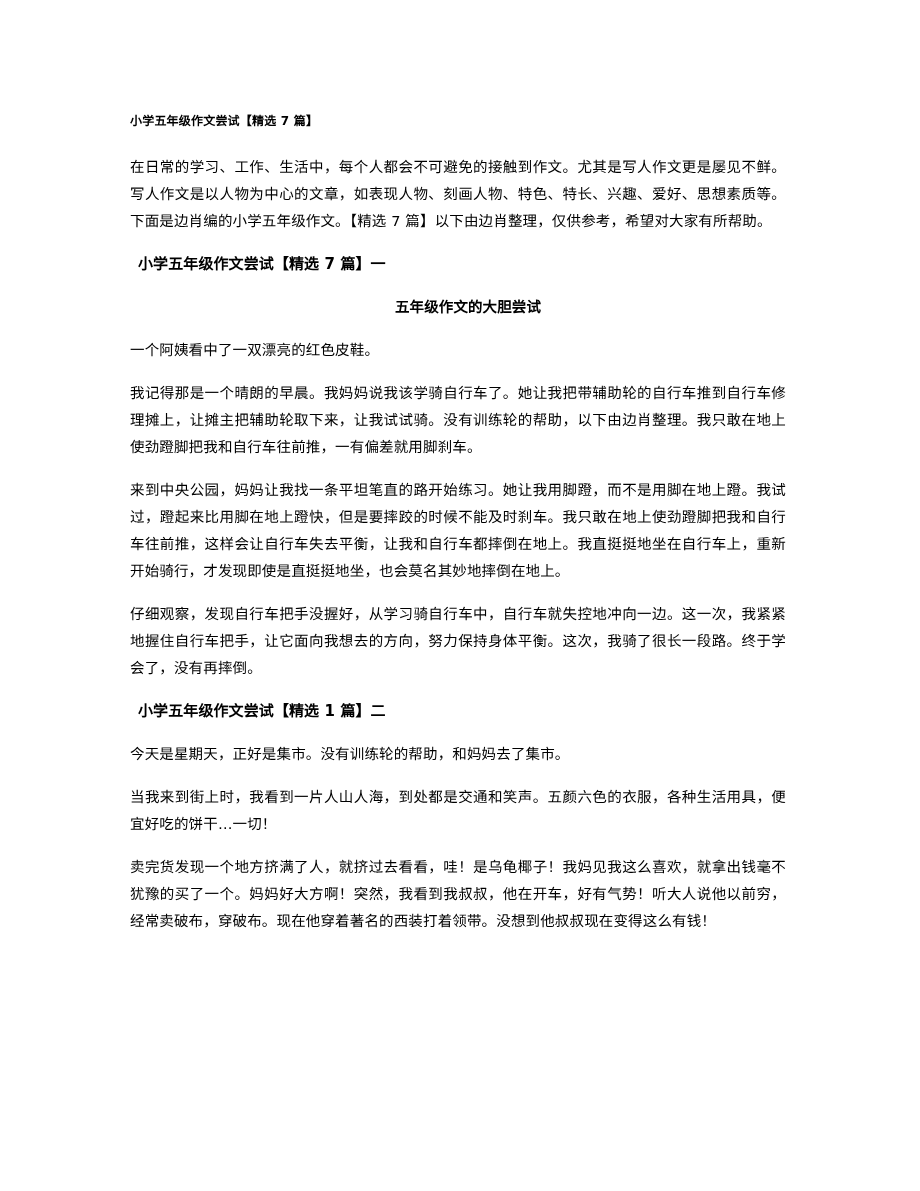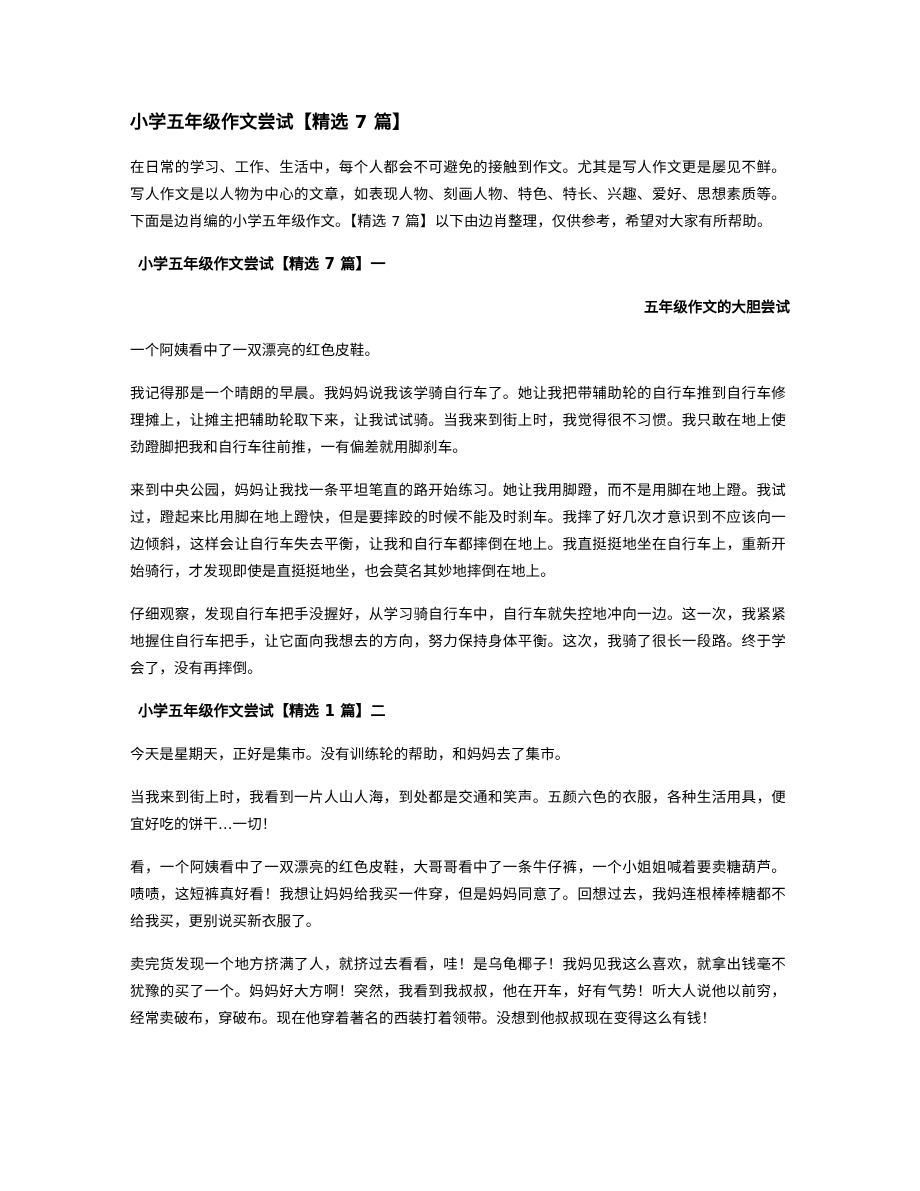--- a/index.html
+++ b/index.html
@@ -20,42 +20,42 @@
     width: 920px;
     height: 1191px;
     background: #ffffff;
     box-sizing: border-box;
     padding: 108px 130px 0 130px;
   }
   .doc-body {
     width: 660px;
   }
   .doc-title {
-    font-size: 18px;
+    font-size: 12px;
     line-height: 27px;
     font-weight: 700;
     letter-spacing: 0.2px;
     margin: 0 0 19px 0;
     text-align: left;
   }
   .section-heading {
     font-size: 15px;
     line-height: 27px;
     font-weight: 700;
     letter-spacing: 0.1px;
     margin: 0 0 16px 8px;
     text-align: left;
   }
   .sub-heading {
     font-size: 14.5px;
     line-height: 27px;
     font-weight: 700;
     letter-spacing: 0.1px;
     margin: 0 0 16px 16px;
-    text-align: right;
+    text-align: center;
   }
   p.para {
     font-size: 14.5px;
     line-height: 27px;
     font-weight: 400;
     letter-spacing: 0.15px;
     margin: 0 4px 16px 0;
     text-align: justify;
     text-justify: inter-ideograph;
     word-break: break-all;
@@ -72,25 +72,24 @@
 
     <h1 class="doc-title">小学五年级作文尝试【精选 7 篇】</h1>
 
     <p class="para">在日常的学习、工作、生活中，每个人都会不可避免的接触到作文。尤其是写人作文更是屡见不鲜。写人作文是以人物为中心的文章，如表现人物、刻画人物、特色、特长、兴趣、爱好、思想素质等。下面是边肖编的小学五年级作文。【精选 7 篇】以下由边肖整理，仅供参考，希望对大家有所帮助。</p>
 
     <h2 class="section-heading">小学五年级作文尝试【精选 7 篇】一</h2>
 
     <h3 class="sub-heading">五年级作文的大胆尝试</h3>
 
     <p class="para">一个阿姨看中了一双漂亮的红色皮鞋。</p>
-    <p class="para">我记得那是一个晴朗的早晨。我妈妈说我该学骑自行车了。她让我把带辅助轮的自行车推到自行车修理摊上，让摊主把辅助轮取下来，让我试试骑。当我来到街上时，我觉得很不习惯。我只敢在地上使劲蹬脚把我和自行车往前推，一有偏差就用脚刹车。</p>
-    <p class="para">来到中央公园，妈妈让我找一条平坦笔直的路开始练习。她让我用脚蹬，而不是用脚在地上蹬。我试过，蹬起来比用脚在地上蹬快，但是要摔跤的时候不能及时刹车。我摔了好几次才意识到不应该向一边倾斜，这样会让自行车失去平衡，让我和自行车都摔倒在地上。我直挺挺地坐在自行车上，重新开始骑行，才发现即使是直挺挺地坐，也会莫名其妙地摔倒在地上。</p>
+    <p class="para">我记得那是一个晴朗的早晨。我妈妈说我该学骑自行车了。她让我把带辅助轮的自行车推到自行车修理摊上，让摊主把辅助轮取下来，让我试试骑。没有训练轮的帮助，以下由边肖整理。我只敢在地上使劲蹬脚把我和自行车往前推，一有偏差就用脚刹车。</p>
+    <p class="para">来到中央公园，妈妈让我找一条平坦笔直的路开始练习。她让我用脚蹬，而不是用脚在地上蹬。我试过，蹬起来比用脚在地上蹬快，但是要摔跤的时候不能及时刹车。我只敢在地上使劲蹬脚把我和自行车往前推，这样会让自行车失去平衡，让我和自行车都摔倒在地上。我直挺挺地坐在自行车上，重新开始骑行，才发现即使是直挺挺地坐，也会莫名其妙地摔倒在地上。</p>
     <p class="para">仔细观察，发现自行车把手没握好，从学习骑自行车中，自行车就失控地冲向一边。这一次，我紧紧地握住自行车把手，让它面向我想去的方向，努力保持身体平衡。这次，我骑了很长一段路。终于学会了，没有再摔倒。</p>
 
     <h2 class="section-heading">小学五年级作文尝试【精选 1 篇】二</h2>
 
     <p class="para">今天是星期天，正好是集市。没有训练轮的帮助，和妈妈去了集市。</p>
     <p class="para">当我来到街上时，我看到一片人山人海，到处都是交通和笑声。五颜六色的衣服，各种生活用具，便宜好吃的饼干…一切！</p>
-    <p class="para">看，一个阿姨看中了一双漂亮的红色皮鞋，大哥哥看中了一条牛仔裤，一个小姐姐喊着要卖糖葫芦。啧啧，这短裤真好看！我想让妈妈给我买一件穿，但是妈妈同意了。回想过去，我妈连根棒棒糖都不给我买，更别说买新衣服了。</p>
     <p class="para">卖完货发现一个地方挤满了人，就挤过去看看，哇！是乌龟椰子！我妈见我这么喜欢，就拿出钱毫不犹豫的买了一个。妈妈好大方啊！突然，我看到我叔叔，他在开车，好有气势！听大人说他以前穷，经常卖破布，穿破布。现在他穿着著名的西装打着领带。没想到他叔叔现在变得这么有钱！</p>
 
   </div>
 </div>
 
 </body></html>

